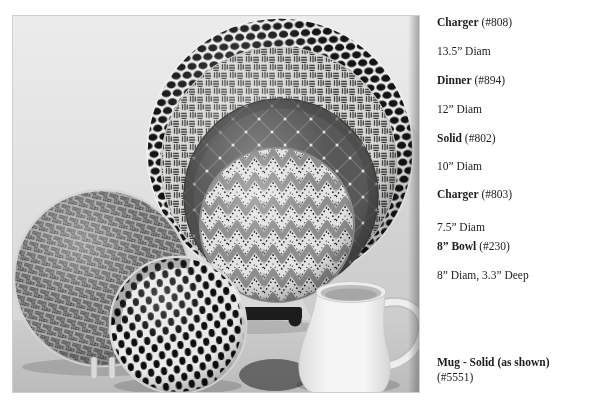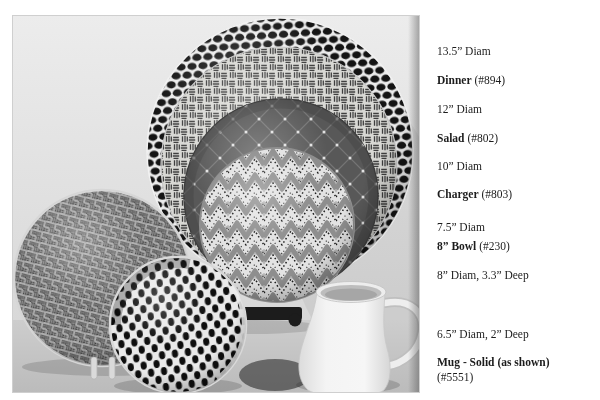--- a/index.html
+++ b/index.html
@@ -167,27 +167,27 @@
         <ellipse cx="339" cy="278" rx="30.5" ry="8" fill="#bdbdbd"></ellipse>
         <ellipse cx="339" cy="279.5" rx="26" ry="6" fill="#a6a6a6"></ellipse>
       </g>
 
       <rect x="396" y="0" width="12" height="378" fill="url(#g-edge)"></rect>
       <rect x="0.5" y="0.5" width="407" height="377" fill="none" stroke="#cfcfcf" stroke-width="1"></rect>
     </svg>
   </figure>
 
   <aside class="specs">
+    <div class="line" style="top:16px"><b>Charger</b> <span>(#808)</span></div>
     <div class="line" style="top:45px">13.5” Diam</div>
     <div class="line" style="top:74px"><b>Dinner</b> <span>(#894)</span></div>
     <div class="line" style="top:103px">12” Diam</div>
-    <div class="line" style="top:132px"><b>Salad</b> <span>(#802)</span></div>
+    <div class="line" style="top:132px"><b>Solid</b> <span>(#802)</span></div>
     <div class="line" style="top:160px">10” Diam</div>
     <div class="line" style="top:188px"><b>Charger</b> <span>(#803)</span></div>
     <div class="line" style="top:221px">7.5” Diam</div>
     <div class="line" style="top:240px"><b>8” Bowl</b> <span>(#230)</span></div>
     <div class="line" style="top:269px">8” Diam, 3.3” Deep</div>
-    <div class="line" style="top:328px">6.5” Diam, 2” Deep</div>
     <div class="line" style="top:356px"><b>Mug - Solid (as shown)</b></div>
     <div class="line" style="top:371px">(#5551)</div>
   </aside>
 
 </div>
 
 </body></html>

